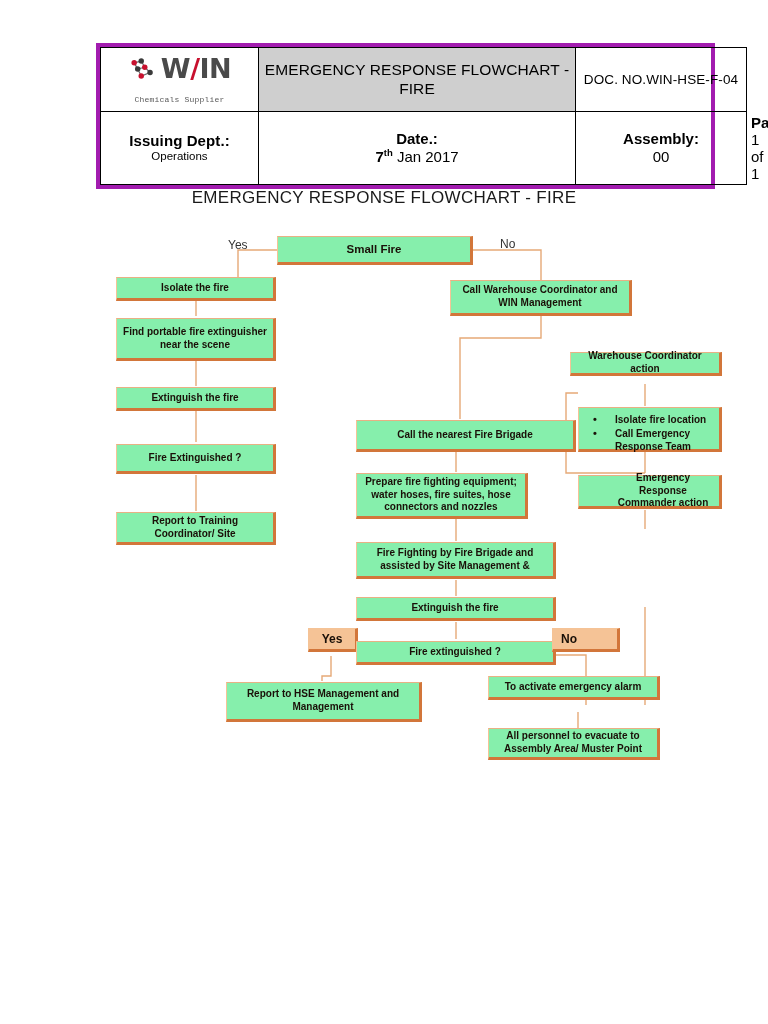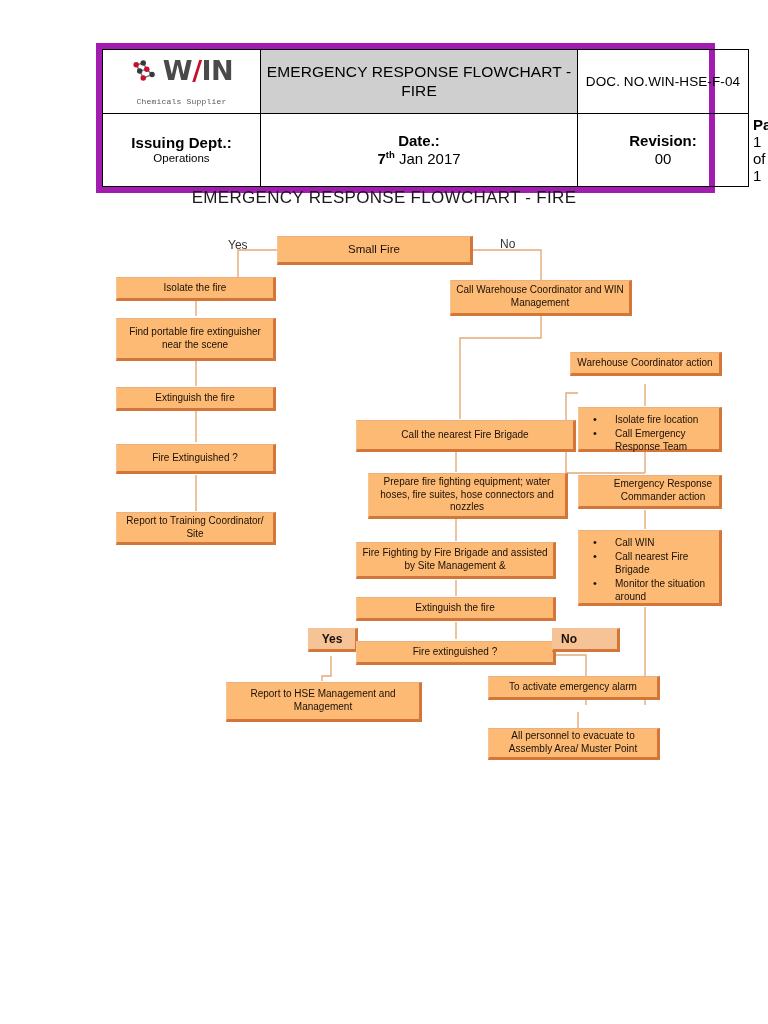--- a/index.html
+++ b/index.html
@@ -16,21 +16,21 @@
     color: #000;
     overflow: hidden;
   }
 
   
   .doc-header {
     position: absolute;
     left: 96px;
     top: 43px;
     width: 619px;
-    border: 6px solid #a21caf;
+    border: 4px solid #a21caf;
     box-sizing: border-box;
   }
   .doc-header table {
     border-collapse: collapse;
     width: 100%;
     table-layout: fixed;
   }
   .doc-header td {
     border: 1.5px solid #000;
     text-align: center;
@@ -127,27 +127,27 @@
     position: absolute;
     left: 0; top: 0;
     width: 768px; height: 1024px;
     pointer-events: none;
   }
 
   
   .fbox {
     position: absolute;
     box-sizing: border-box;
-    background: #fdba74;
+    background: #86efac;
     border: 1px solid #f5c396;
     border-right: 3px solid #d2763a;
     border-bottom: 3px solid #d2763a;
     border-top: 1px solid #e8b184;
     color: #1a1008;
-    font-weight: normal;
+    font-weight: bold;
     font-size: 10px;
     line-height: 1.28;
     display: flex;
     align-items: center;
     justify-content: center;
     text-align: center;
     padding: 2px 4px;
   }
   .fbox.bulleted {
     display: block;
@@ -230,21 +230,21 @@
     <tr>
       <td class="cell-dept">
         <div class="dept-main">Issuing Dept.:</div>
         <div class="dept-sub">Operations</div>
       </td>
       <td class="cell-date">
         <div class="d-l1">Date.:</div>
         <div class="d-l2"><span class="dnum">7</span><sup>th</sup> <span>Jan 2017</span></div>
       </td>
       <td class="cell-rev">
-        <div class="r-l1">Revision:</div>
+        <div class="r-l1">Assembly:</div>
         <div class="r-l2">00</div>
       </td>
       <td class="cell-page">
         <span class="pg-label">Page:</span>
         <span>1 of 1</span>
       </td>
     </tr>
   </tbody>
     </table>
 </div>
@@ -304,30 +304,23 @@
 
   <div class="fbox bulleted" style="left:578px; top:407px; width:144px; height:45px;">
     <ul>
       <li>Isolate fire location</li>
       <li>Call Emergency Response Team</li>
     </ul>
   </div>
 
   <div class="fbox" style="left:578px; top:475px; width:144px; height:34px;padding-left:32px;">Emergency Response Commander action</div>
 
-  <div class="fbox bulleted" style="left:578px; top:530px; width:144px; height:76px;">
-    <ul>
-      <li>Call WIN</li>
-      <li>Call nearest Fire Brigade</li>
-      <li>Monitor the situation around</li>
-    </ul>
-  </div>
 
   <div class="fbox" style="left:356px; top:420px; width:220px; height:32px;">Call the nearest Fire Brigade</div>
-  <div class="fbox" style="left:356px; top:473px; width:200px; height:46px;margin-left:12px;">Prepare fire fighting equipment; water hoses, fire suites, hose connectors and nozzles</div>
+  <div class="fbox" style="left:356px; top:473px; width:172px; height:46px;">Prepare fire fighting equipment; water hoses, fire suites, hose connectors and nozzles</div>
   <div class="fbox" style="left:356px; top:542px; width:200px; height:37px;">Fire Fighting by Fire Brigade and assisted by Site Management &amp;</div>
   <div class="fbox" style="left:356px; top:597px; width:200px; height:24px;">Extinguish the fire</div>
 
   <div class="label-box" style="left:308px; top:628px; width:50px; height:24px;">Yes</div>
   <div class="fbox" style="left:356px; top:641px; width:200px; height:24px;">Fire extinguished ?</div>
   <div class="label-box" style="left:552px; top:628px; width:68px; height:24px; justify-content:flex-start; padding-left:8px;">No</div>
 
   <div class="fbox" style="left:226px; top:682px; width:196px; height:40px;">Report to HSE Management and Management</div>
   <div class="fbox" style="left:488px; top:676px; width:172px; height:24px;">To activate emergency alarm</div>
   <div class="fbox" style="left:488px; top:708px; width:172px; height:32px;margin-top:20px;">All personnel to evacuate to Assembly Area/ Muster Point</div>

